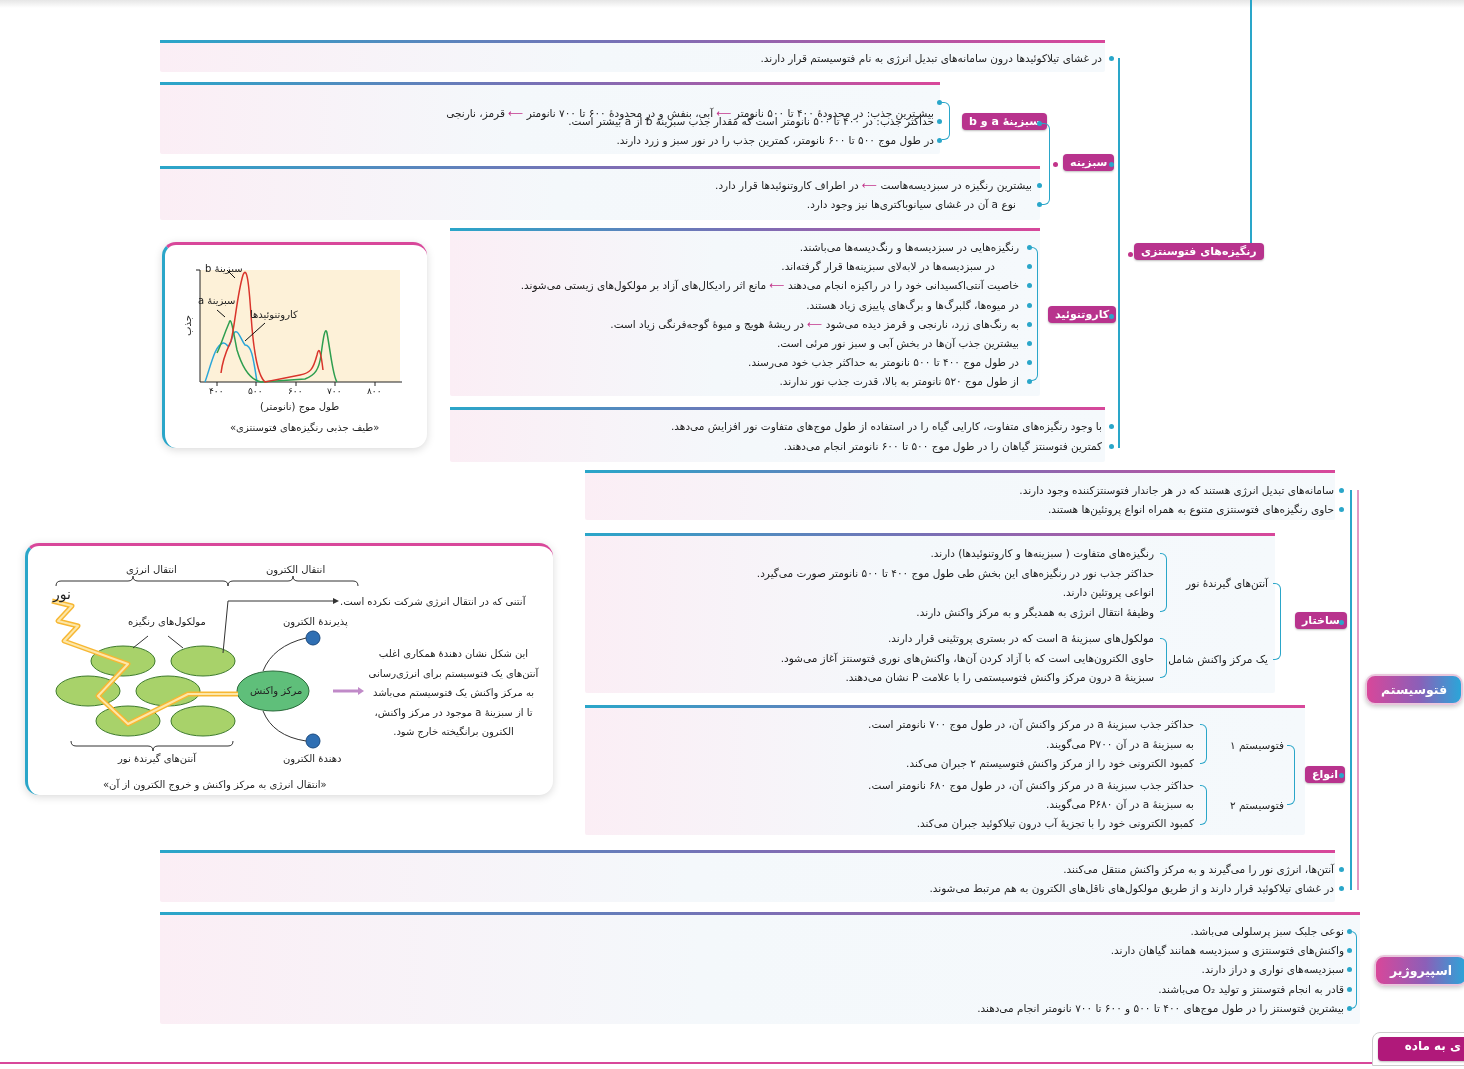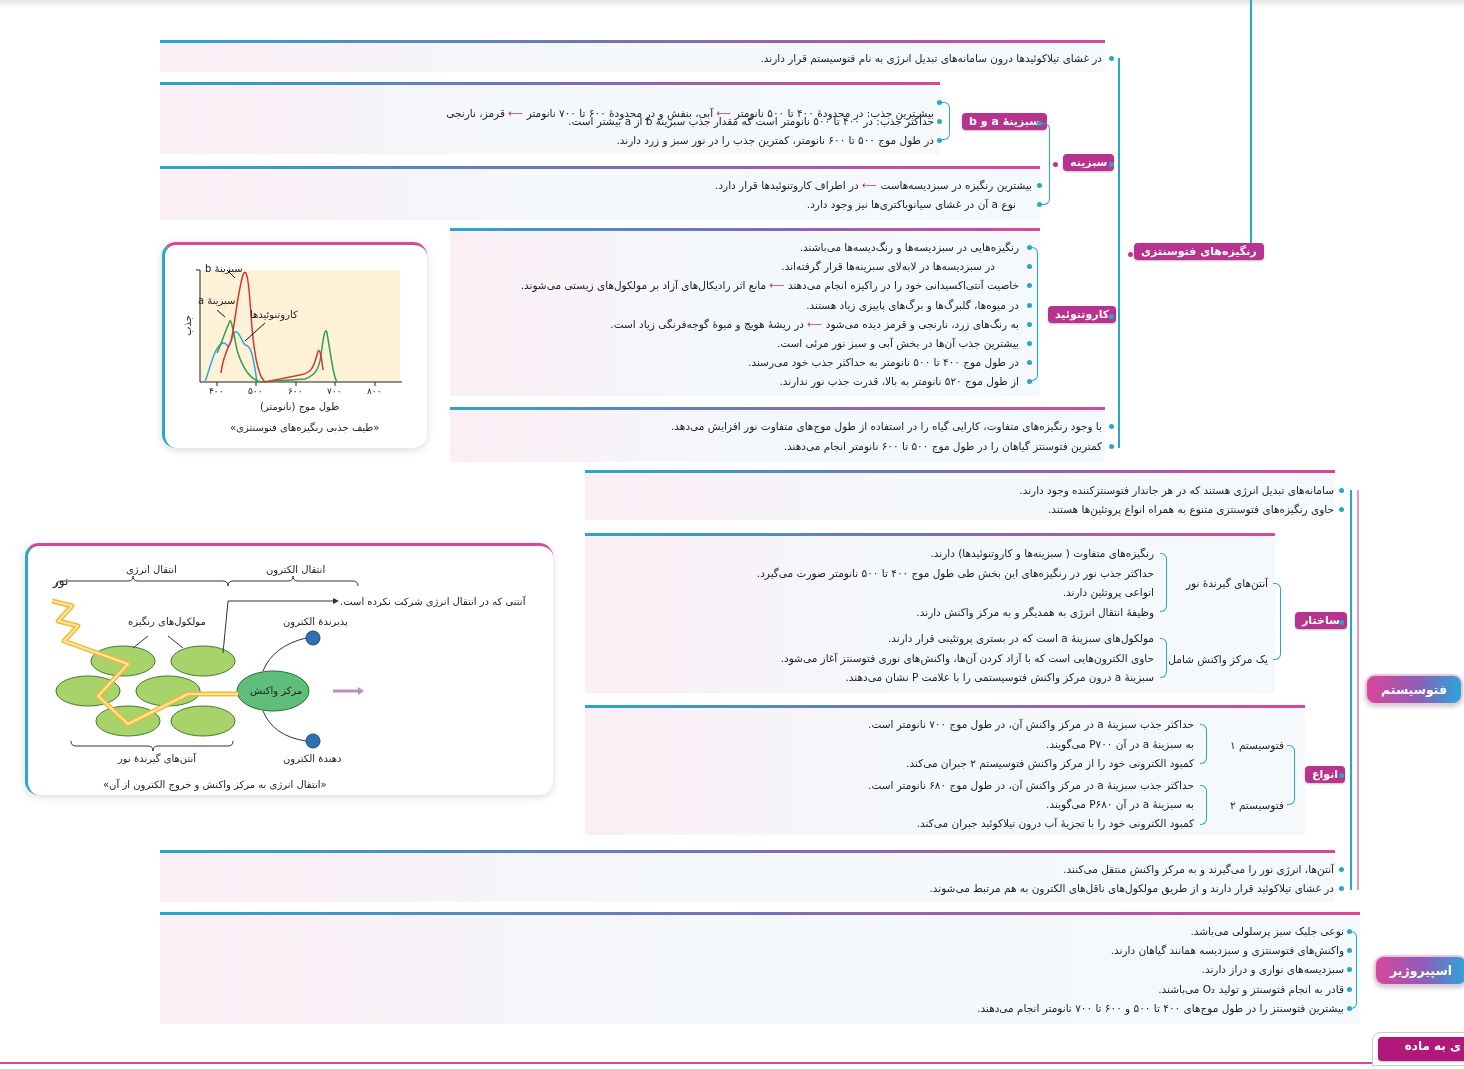--- a/index.html
+++ b/index.html
@@ -234,28 +234,35 @@
     <line x1="140" y1="90" x2="155" y2="102" stroke="#333"></line>
     <circle cx="285" cy="92" r="7" fill="#2f6fb3" stroke="#1a4a80"></circle>
     <circle cx="285" cy="195" r="7" fill="#2f6fb3" stroke="#1a4a80"></circle>
     <path d="M235 125 Q245 100 278 92" fill="none" stroke="#333"></path>
     <path d="M278 195 Q245 190 235 165" fill="none" stroke="#333"></path>
     <line x1="305" y1="145" x2="330" y2="145" stroke="#c08ac8" stroke-width="3"></line>
     <polygon points="330,141 336,145 330,149" fill="#c08ac8"></polygon>
   </svg>
   <div class="caption" style="left:98px;top:18px;">انتقال انرژی</div>
   <div class="caption" style="left:238px;top:18px;">انتقال الکترون</div>
-  <div class="caption" style="left:25px;top:28px;font-size:12px;">نور</div>
+  <div class="caption" style="left:25px;top:40px;font-size:14px;">نور</div>
   <div class="caption" style="left:100px;top:70px;">مولکول‌های رنگیزه</div>
   <div class="caption" style="left:255px;top:70px;">پذیرندهٔ الکترون</div>
   <div class="caption" style="left:222px;top:139px;">مرکز واکنش</div>
   <div class="caption" style="left:255px;top:207px;">دهندهٔ الکترون</div>
   <div class="caption" style="left:90px;top:207px;">آنتن‌های گیرندهٔ نور</div>
   <div class="caption" style="left:312px;top:50px;">آنتنی که در انتقال انرژی شرکت نکرده است.</div>
   <div class="caption" style="left:75px;top:233px;">«انتقال انرژی به مرکز واکنش و خروج الکترون از آن»</div>
+  <div style="position:absolute;left:338px;top:98px;width:175px;text-align:center;direction:rtl;font-size:10px;line-height:19.5px;">
+    <div>این شکل نشان دهندهٔ همکاری اغلب</div>
+    <div>آنتن‌های یک فتوسیستم برای انرژی‌رسانی</div>
+    <div>به مرکز واکنش یک فتوسیستم می‌باشد</div>
+    <div>تا از سبزینهٔ a موجود در مرکز واکنش،</div>
+    <div>الکترون برانگیخته خارج شود.</div>
+  </div>
 </div>
 
 <div>
   <div class="panel" style="left:160px;top:912px;width:1200px;height:112px;">
       <div class="bar"></div>
     </div>
   <div class="line" style="right:120px;top:924px;">نوعی جلبک سبز پرسلولی می‌باشد.</div>
   <div class="line" style="right:120px;top:943px;">واکنش‌های فتوسنتزی و سبزدیسه همانند گیاهان دارند.</div>
   <div class="line" style="right:120px;top:962px;margin-left:6px;">سبزدیسه‌های نواری و دراز دارند.</div>
   <div class="line" style="right:120px;top:982px;">قادر به انجام فتوسنتز و تولید O₂ می‌باشند.</div>

